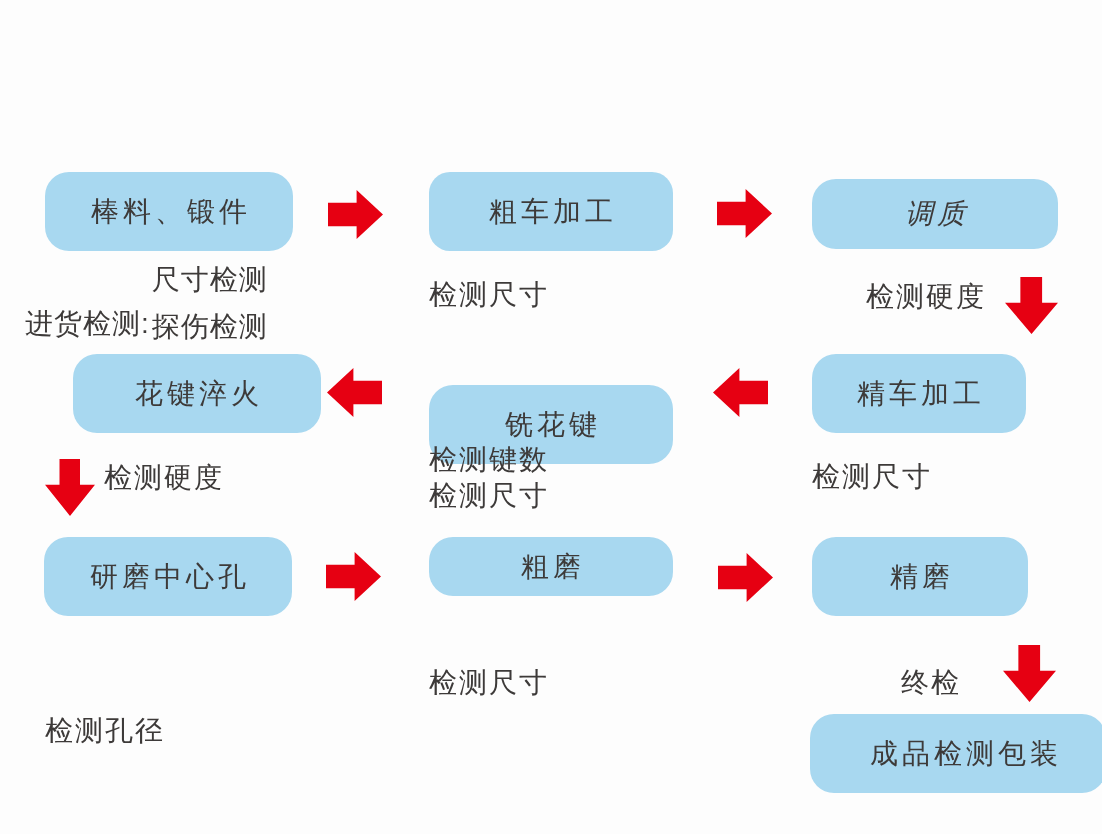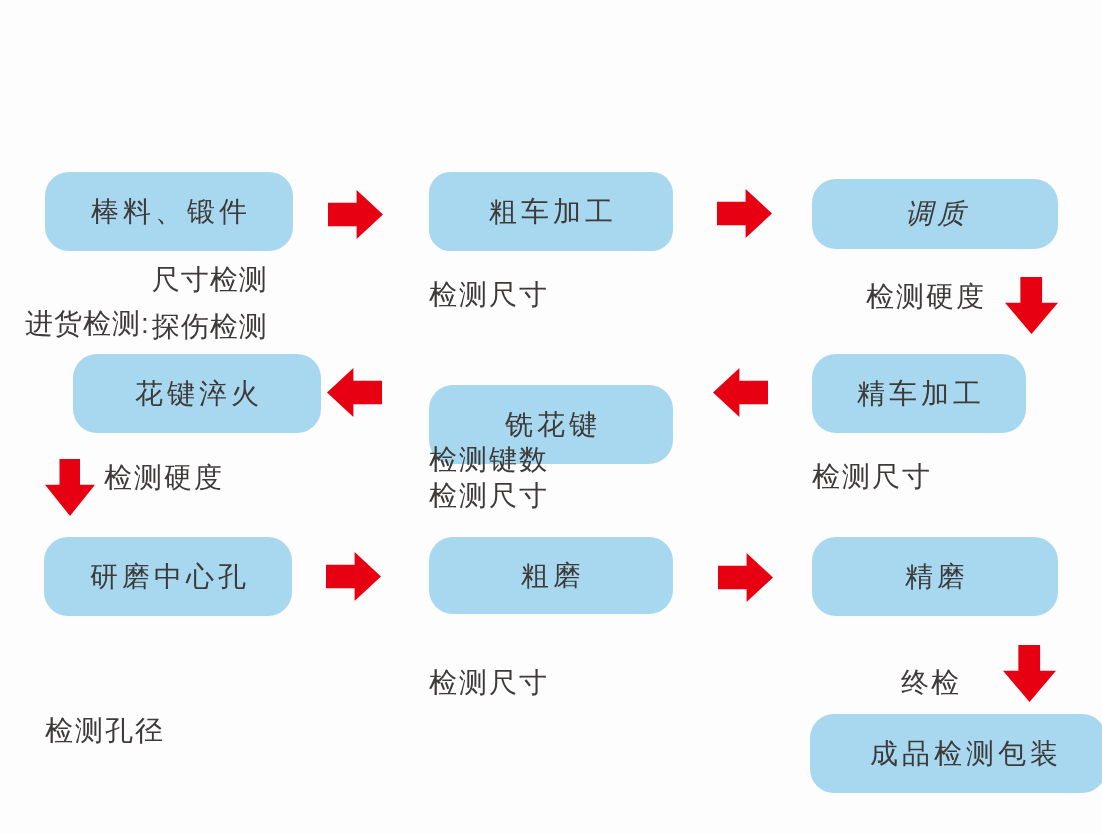--- a/index.html
+++ b/index.html
@@ -83,22 +83,22 @@
   <div class="arrow h-arrow arrow-left" style="left:327px; top:368px;"></div>
   <div class="arrow h-arrow arrow-left" style="left:713px; top:368px;"></div>
 
   <div class="arrow v-arrow arrow-down" style="left:45px; top:459px; width:50px;"></div>
   <div class="lbl" style="left:104px; top:463px;">检测硬度</div>
   <div class="lbl center" style="left:429px; top:445px; width:244px;">检测键数</div>
   <div class="lbl center" style="left:429px; top:481px; width:244px;">检测尺寸</div>
   <div class="lbl center" style="left:812px; top:462px; width:246px;">检测尺寸</div>
 
   <div class="box" style="left:44px; top:537px; width:248px; height:79px;">研磨中心孔</div>
-  <div class="box" style="left:429px; top:537px; width:244px; height:77px;">粗磨</div>
-  <div class="box" style="left:812px; top:537px; width:246px; height:79px;text-align:right;">精磨</div>
+  <div class="box" style="left:429px; top:537px; width:244px; height:59px;">粗磨</div>
+  <div class="box" style="left:812px; top:537px; width:216px; height:79px;text-align:right;">精磨</div>
 
   <div class="arrow h-arrow arrow-right" style="left:326px; top:552px;"></div>
   <div class="arrow h-arrow arrow-right" style="left:718px; top:553px;"></div>
 
   <div class="lbl center" style="left:45px; top:668px; width:248px;margin-top:48px;">检测孔径</div>
   <div class="lbl center" style="left:429px; top:668px; width:244px;">检测尺寸</div>
   <div class="lbl" style="left:901px; top:668px;">终检</div>
   <div class="arrow v-arrow arrow-down" style="left:1003px; top:645px;"></div>
 
   <div class="box" style="left:810px; top:714px; width:284px; height:79px;padding-left:12px;">成品检测包装</div>

